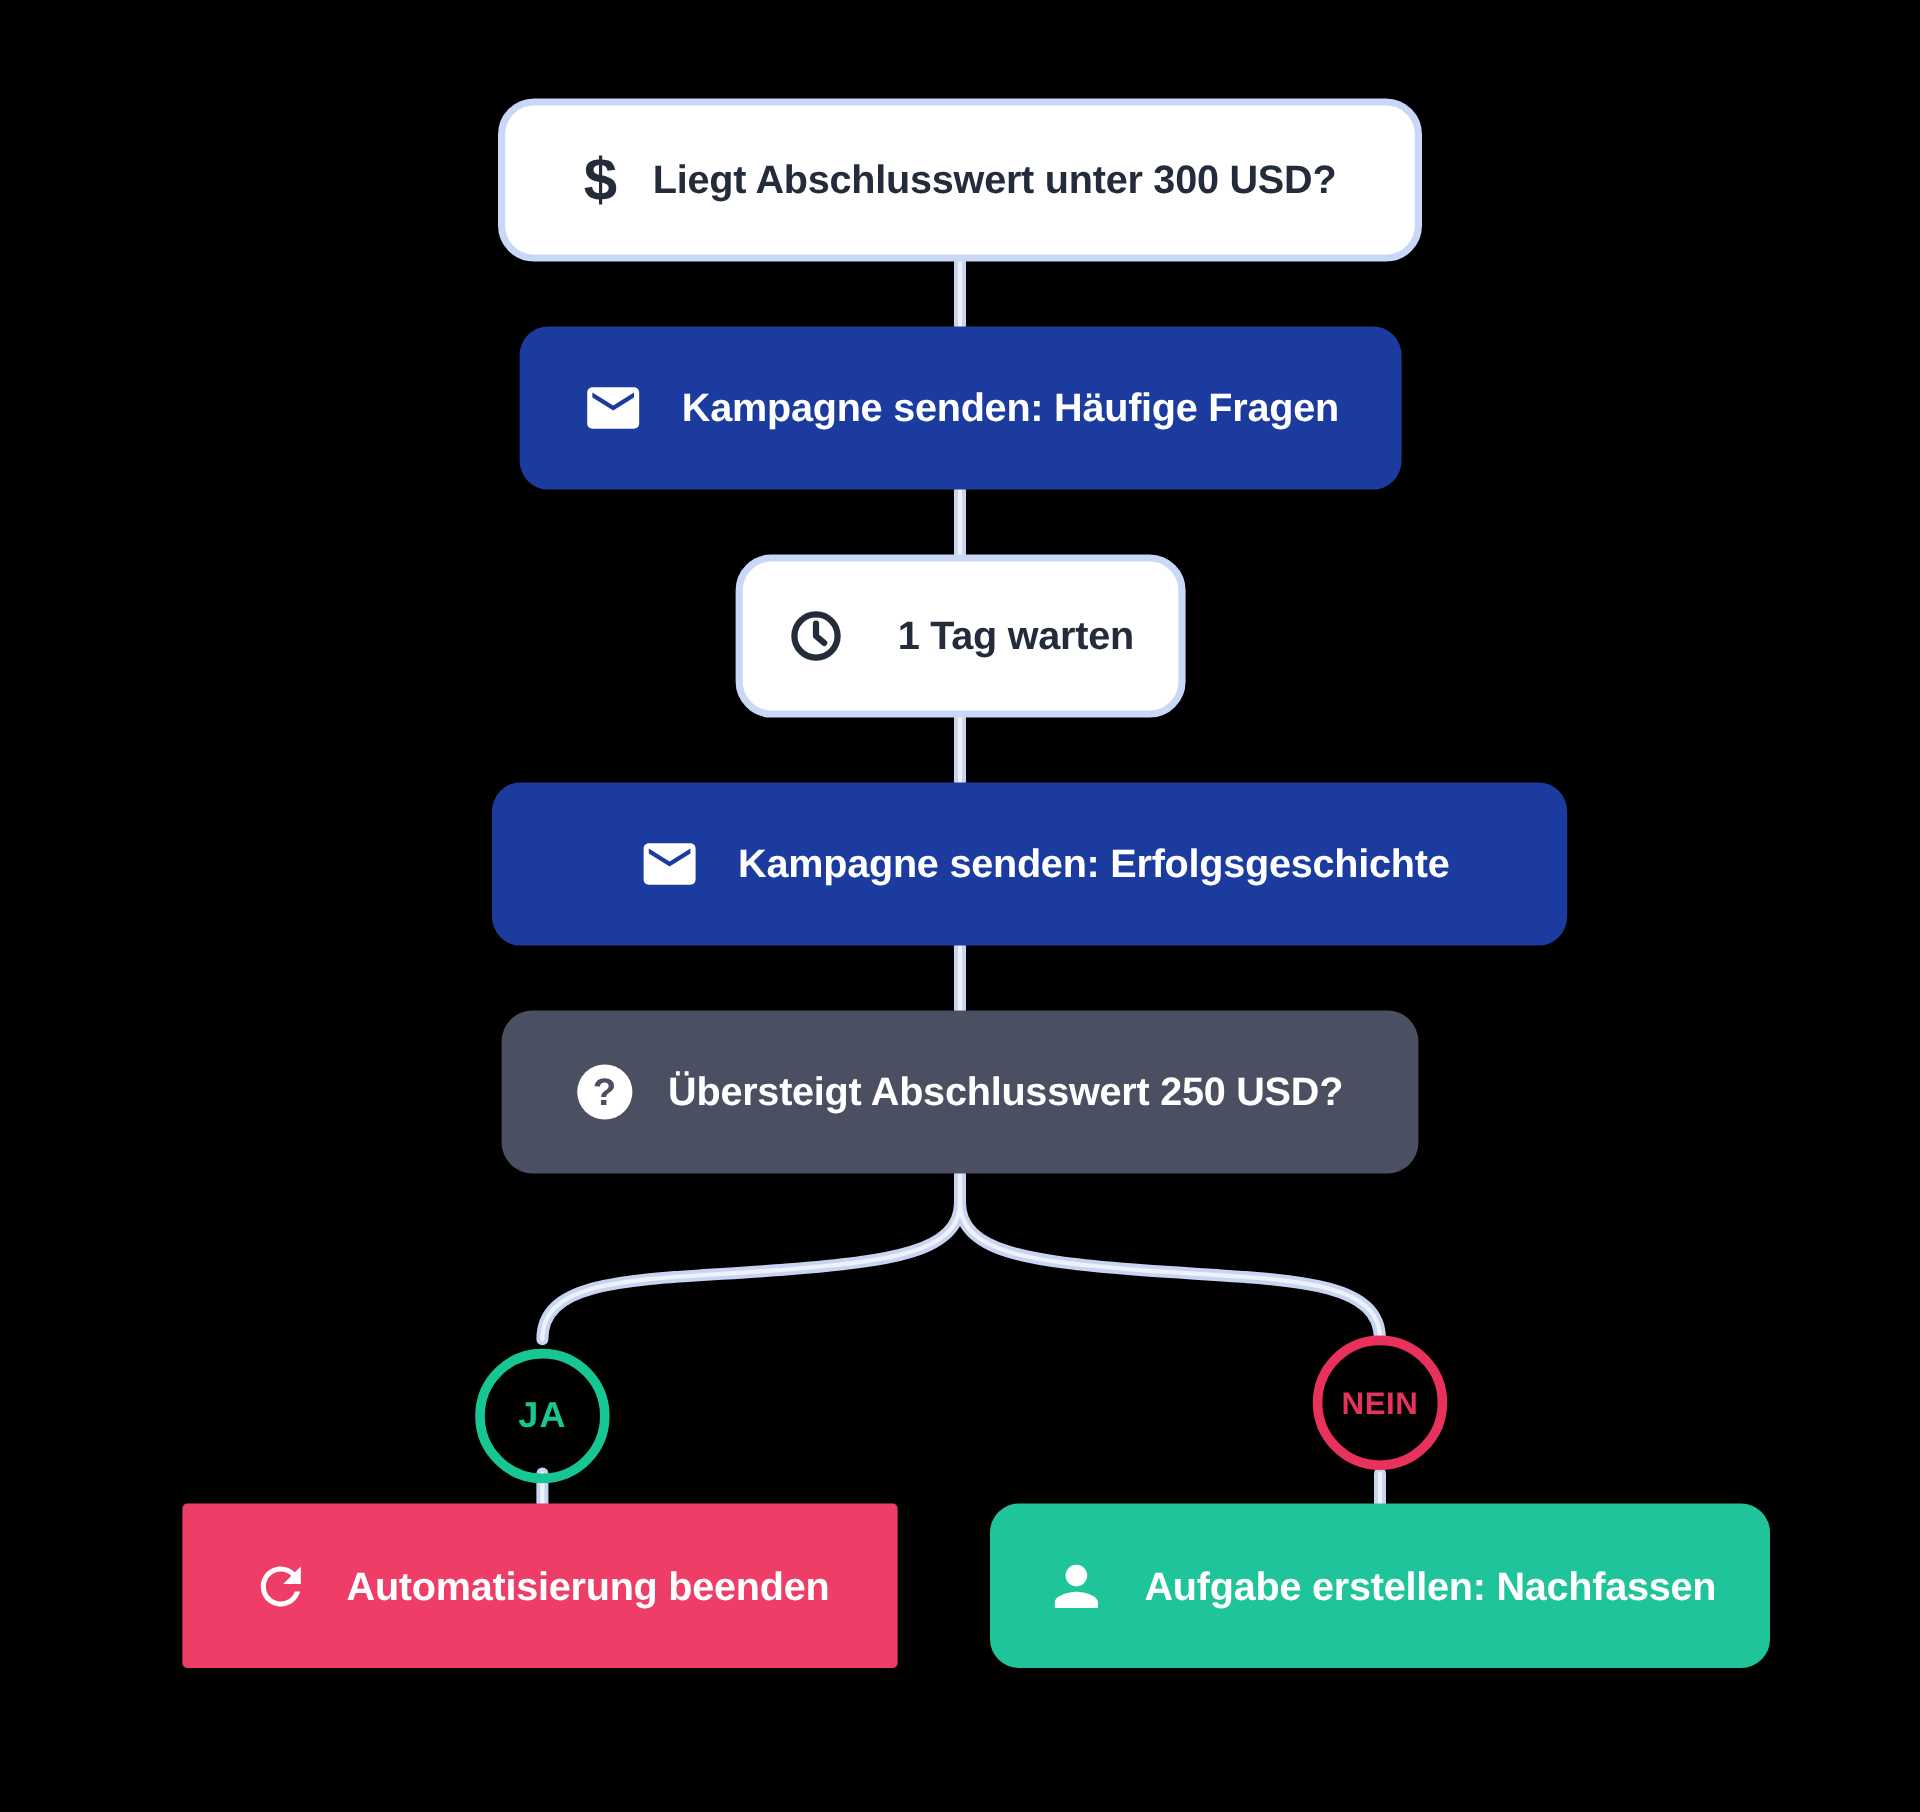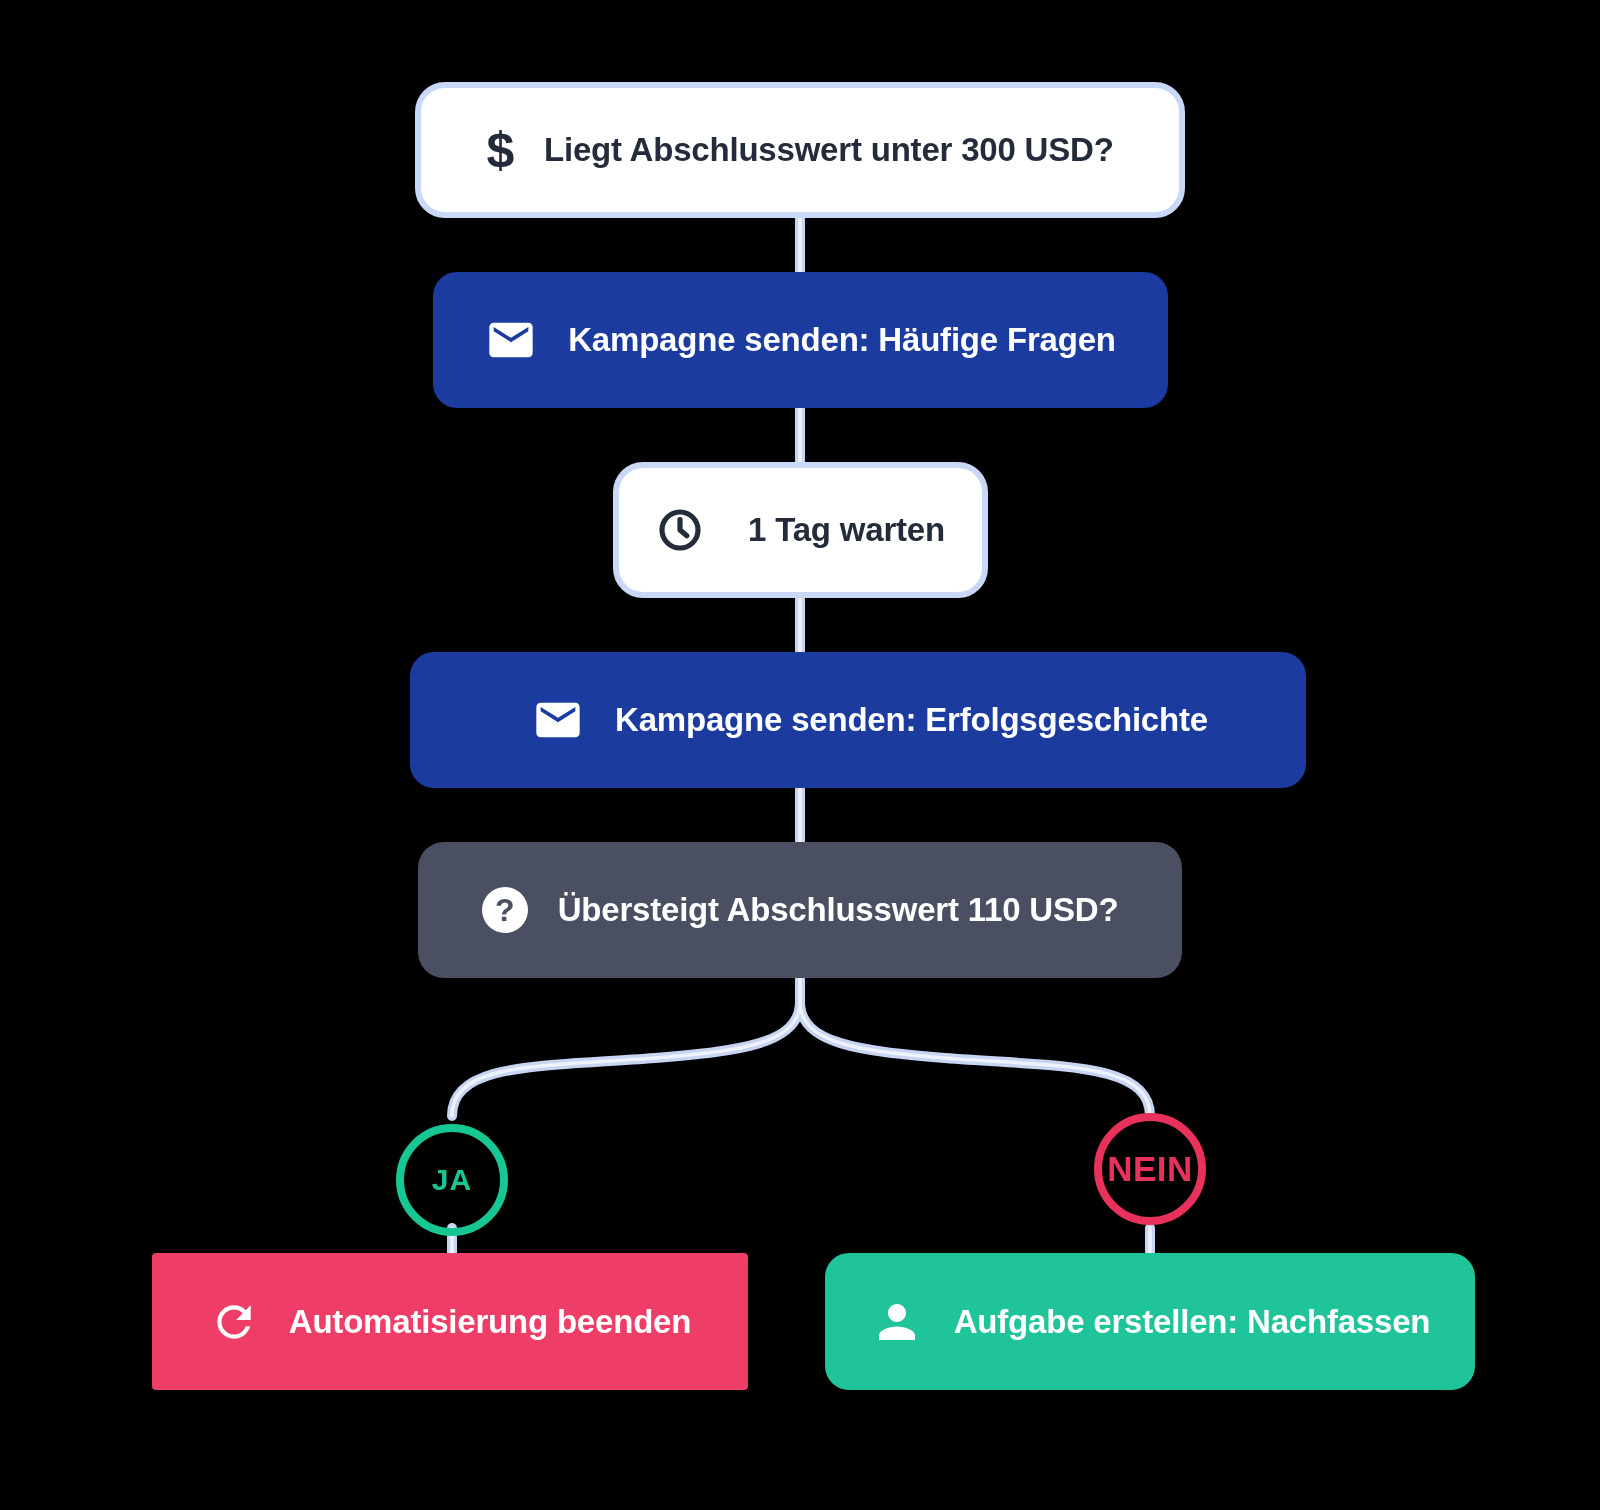--- a/index.html
+++ b/index.html
@@ -56,21 +56,21 @@
   #branch-yes{
     left:396px;top:1124px;
     border:8px solid #16C794;
     color:#16C794;
     font-size:30px;letter-spacing:1px;
   }
   #branch-no{
     left:1094px;top:1113px;
     border:8px solid #E8315B;
     color:#E8315B;
-    font-size:35px;letter-spacing:0.5px;
+    font-size:26px;letter-spacing:0.5px;
   }
 
   .glyph-icon{line-height:1;}
   .dollar-glyph{font-size:50px;font-weight:bold;color:#242C3B;}
   .q-circle{
     width:46px;height:46px;border-radius:50%;
     background:#FFFFFF;color:#4A5062;
     font-size:32px;font-weight:bold;
     display:flex;align-items:center;justify-content:center;
     letter-spacing:0;
@@ -135,21 +135,21 @@
     <span>
       <svg class="svg-icon" width="52" height="52" viewBox="0 0 24 24" aria-hidden="true">
         <path fill="#FFFFFF" d="M20 4H4c-1.1 0-1.99.9-1.99 2L2 18c0 1.1.9 2 2 2h16c1.1 0 2-.9 2-2V6c0-1.1-.9-2-2-2zm0 4l-8 5-8-5V6l8 5 8-5v2z"></path>
       </svg>
     </span>
     <span>Kampagne senden: Erfolgsgeschichte</span>
   </div>
 
   <div id="node-condition" class="node node-dark">
     <span class="q-circle">?</span>
-    <span>Übersteigt Abschlusswert 110 USD?</span>
+    <span>Übersteigt Abschlusswert 250 USD?</span>
   </div>
 
   <div id="branch-yes" class="branch-circle">
     <span>JA</span>
   </div>
   <div id="branch-no" class="branch-circle">
     <span>NEIN</span>
   </div>
 
   <div id="node-end" class="node node-pink">

